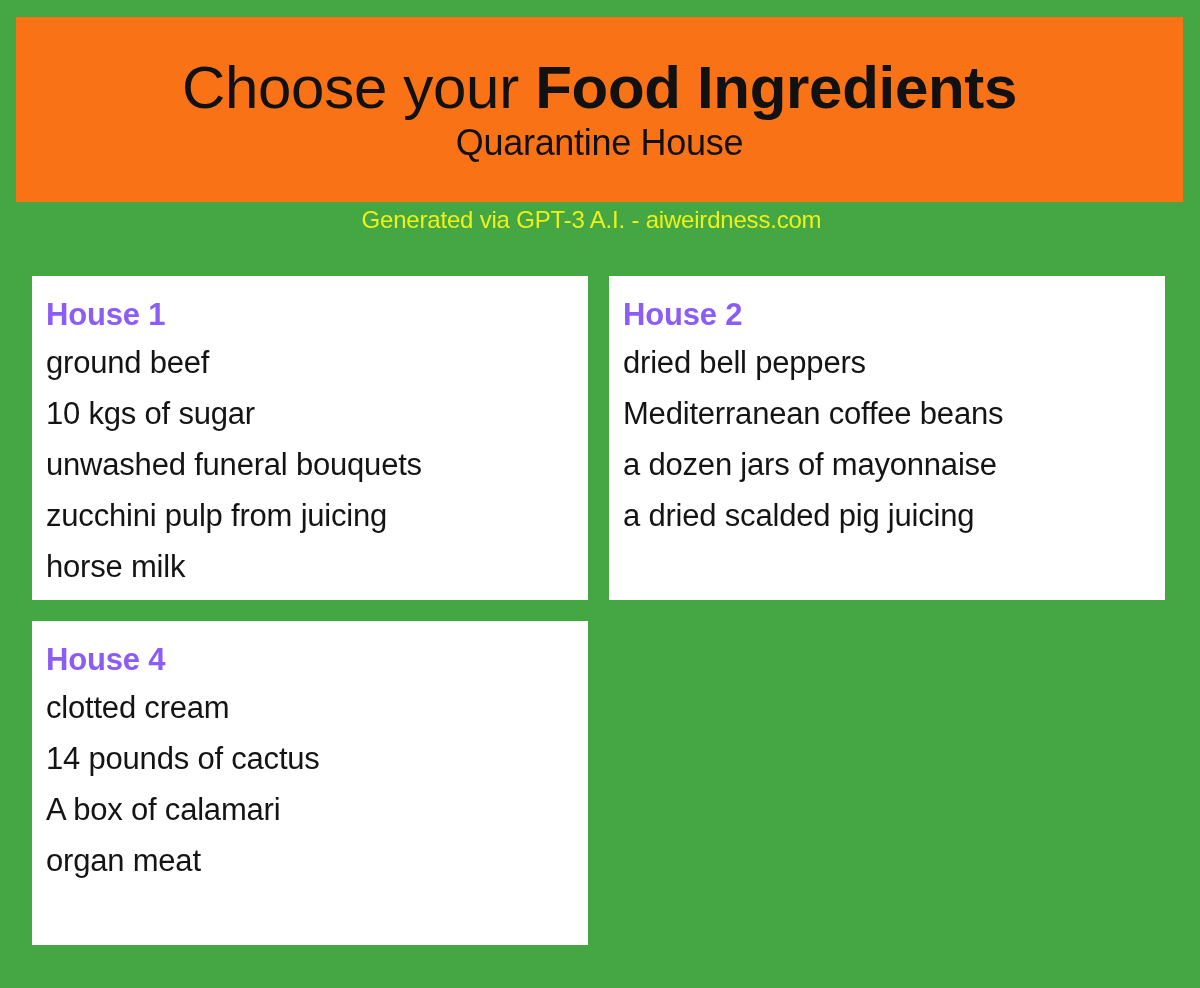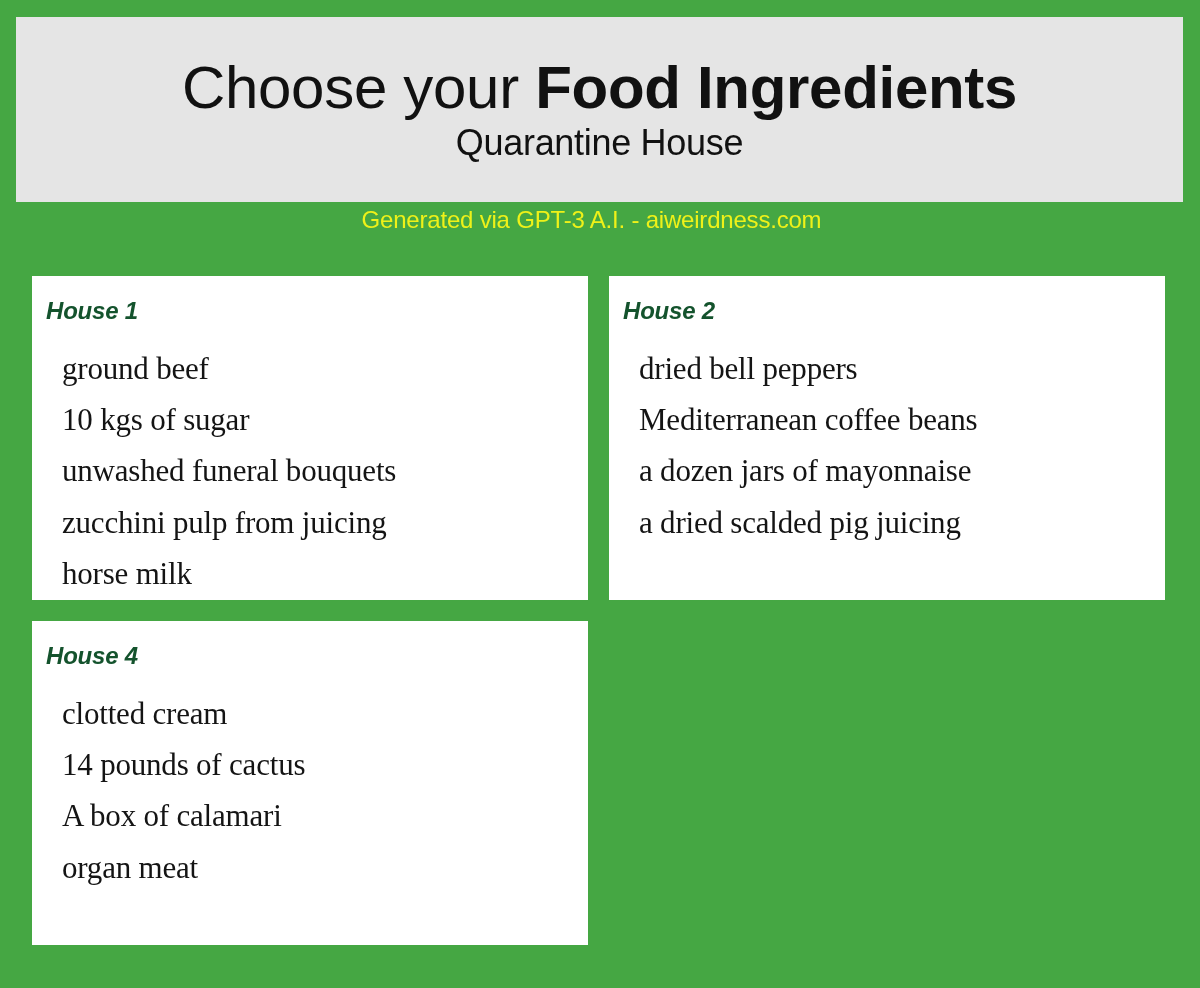--- a/index.html
+++ b/index.html
@@ -22,21 +22,21 @@
     box-sizing: border-box;
   }
 
   
   .header-card {
     position: absolute;
     left: 16px;
     top: 17px;
     width: 1167px;
     height: 185px;
-    background: #e5e5e5;
+    background: #f97316;
     box-sizing: border-box;
     display: flex;
     flex-direction: column;
     align-items: center;
     justify-content: center;
   }
 
   .title-line-1 {
     font-size: 60px;
     line-height: 1.08;
@@ -88,33 +88,31 @@
     row-gap: 21px;
   }
 
   .house-card {
     background: #ffffff;
     box-sizing: border-box;
     padding: 18px 20px 10px 14px;
   }
 
   .house-title {
-    font-size: 24px;
+    font-size: 31px;
     font-weight: 700;
-    color: #14532d;
+    color: #8b5cf6;
     line-height: 1.38;
     letter-spacing: -0.2px;
-    font-style: italic;
   }
 
   .house-list {
-    margin: 16px;
+    margin: 0;
     padding: 0;
     list-style: none;
-    font-family: Liberation Serif, serif;
   }
   .house-list li {
     font-size: 31px;
     font-weight: 400;
     color: #141414;
     line-height: 1.65;
     letter-spacing: -0.2px;
   }
 </style>
 </head>

